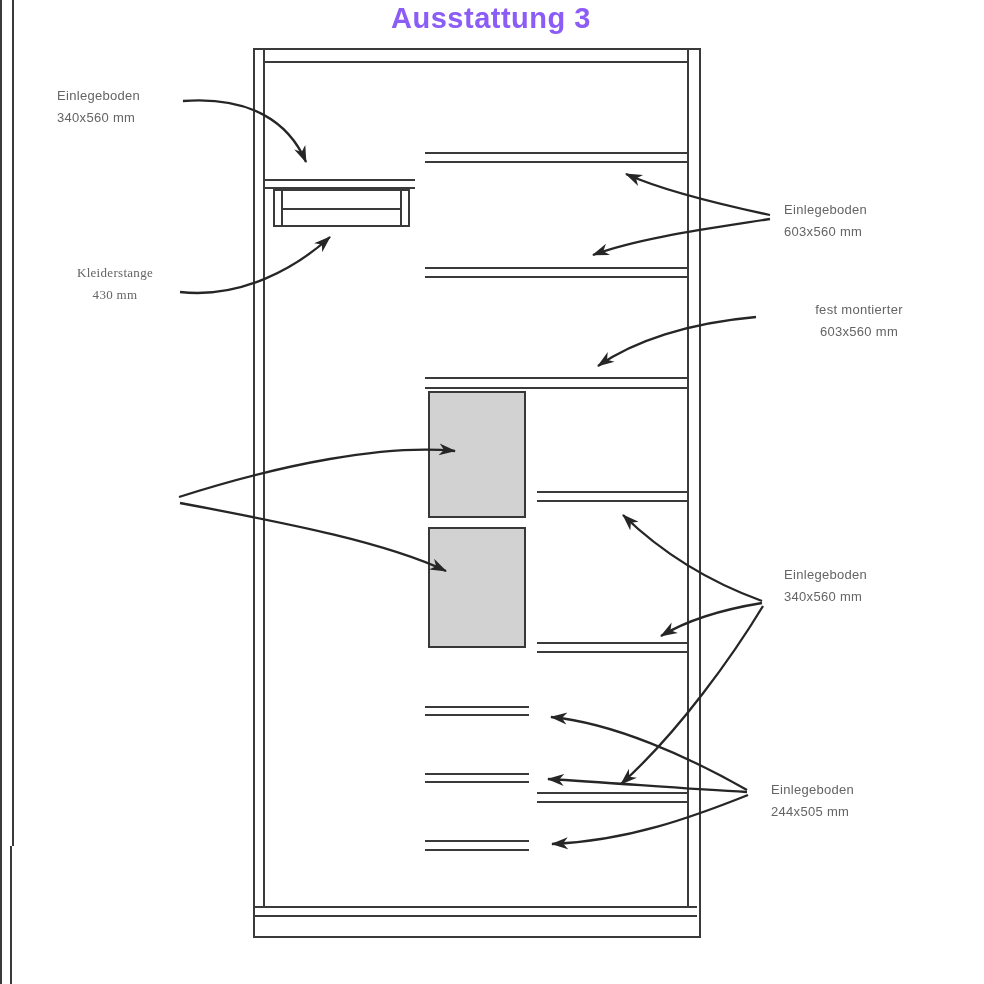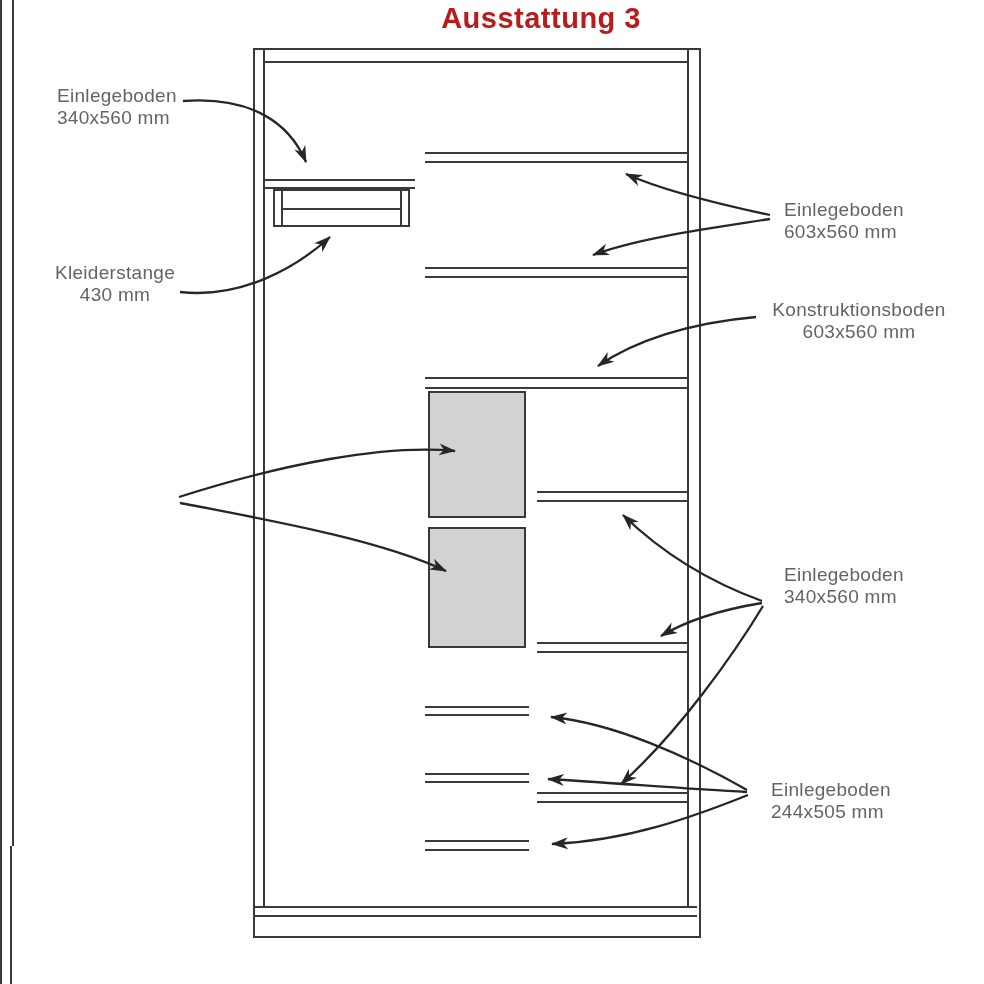--- a/index.html
+++ b/index.html
@@ -7,23 +7,23 @@
           font-family:"Liberation Sans", sans-serif;}
   
   .vline,.hline,.shelf,.boxline,.panel{position:absolute;box-sizing:border-box;}
   .vline{width:2px;background:#3a3a3a;}
   .hline{height:2px;background:#3a3a3a;}
   .shelf{border-top:2px solid #3a3a3a;border-bottom:2px solid #3a3a3a;background:#ffffff;}
   .boxline{border:2px solid #3a3a3a;background:transparent;}
   .dblv{border-left:2px solid #3a3a3a;border-right:2px solid #3a3a3a;background:transparent;}
   .panel{background:#d2d2d2;border:2px solid #383838;}
   
-  .title{position:absolute;font-size:29px;font-weight:bold;color:#b91c1c;letter-spacing:.5px;
-         text-align:right;}
-  .callout{position:absolute;font-size:19px;line-height:21.5px;color:#646464;letter-spacing:.3px;}
+  .title{position:absolute;font-size:29px;font-weight:bold;color:#8b5cf6;letter-spacing:.5px;
+         text-align:center;}
+  .callout{position:absolute;font-size:13px;line-height:21.5px;color:#646464;letter-spacing:.3px;}
   .callout .b{font-weight:bold;color:#4f4f4f;}
   .ta-c{text-align:center;}
   .ta-l{text-align:left;}
   .lh24{line-height:24px;}
   .lh22{line-height:22px;}
   svg.arrows{position:absolute;left:0;top:0;pointer-events:none;}
   svg.arrows path.a{fill:none;stroke:#262626;stroke-width:2.3;}
 </style>
 </head>
 <body>
@@ -58,33 +58,33 @@
 
   <div class="shelf" style="left:537px;top:491px;width:150px;height:11px;"></div>
   <div class="shelf" style="left:537px;top:642px;width:150px;height:11px;"></div>
   <div class="shelf" style="left:537px;top:792px;width:150px;height:11px;"></div>
 
   <div class="callout ta-l" style="left:57px;top:85px;width:140px;">
     <div>Einlegeboden</div>
     <div>340x560 mm</div>
   </div>
 
-  <div class="callout ta-c" style="left:45px;top:262px;width:140px;">
+  <div class="callout ta-c" style="left:45px;top:262px;width:140px;font-family:Liberation Serif, serif;">
     <div>Kleiderstange</div>
     <div>430 mm</div>
   </div>
 
 
   <div class="callout ta-l" style="left:784px;top:199px;width:150px;">
     <div>Einlegeboden</div>
     <div>603x560 mm</div>
   </div>
 
   <div class="callout ta-c lh22" style="left:770px;top:299px;width:178px;">
-    <div>Konstruktionsboden</div>
+    <div>fest montierter</div>
     <div>603x560 mm</div>
   </div>
 
   <div class="callout ta-l" style="left:784px;top:564px;width:150px;">
     <div>Einlegeboden</div>
     <div>340x560 mm</div>
   </div>
 
   <div class="callout ta-l" style="left:771px;top:779px;width:150px;">
     <div>Einlegeboden</div>

